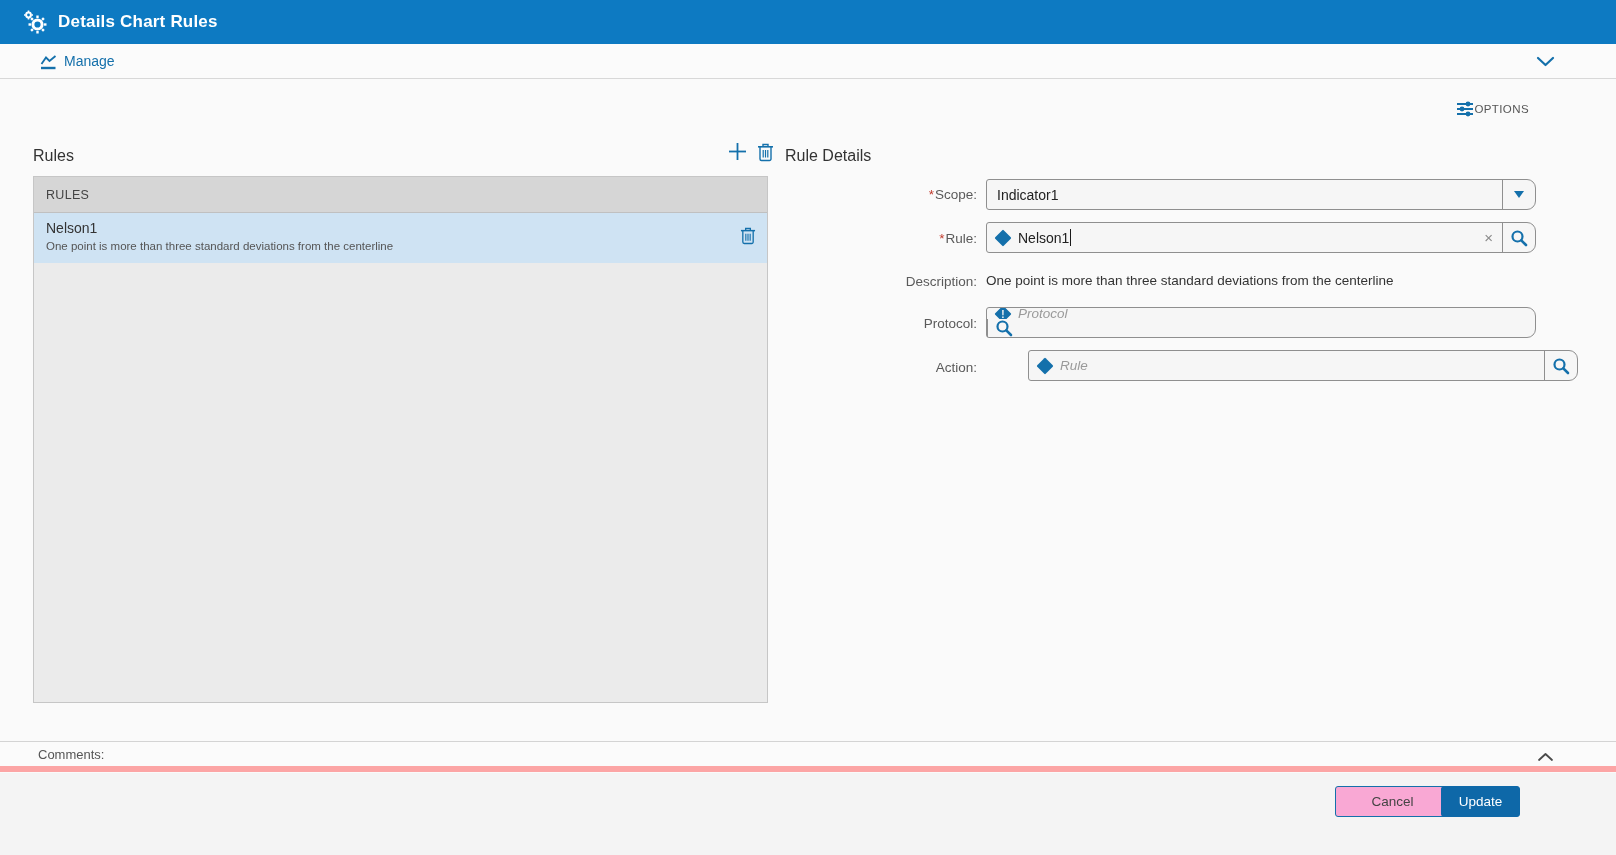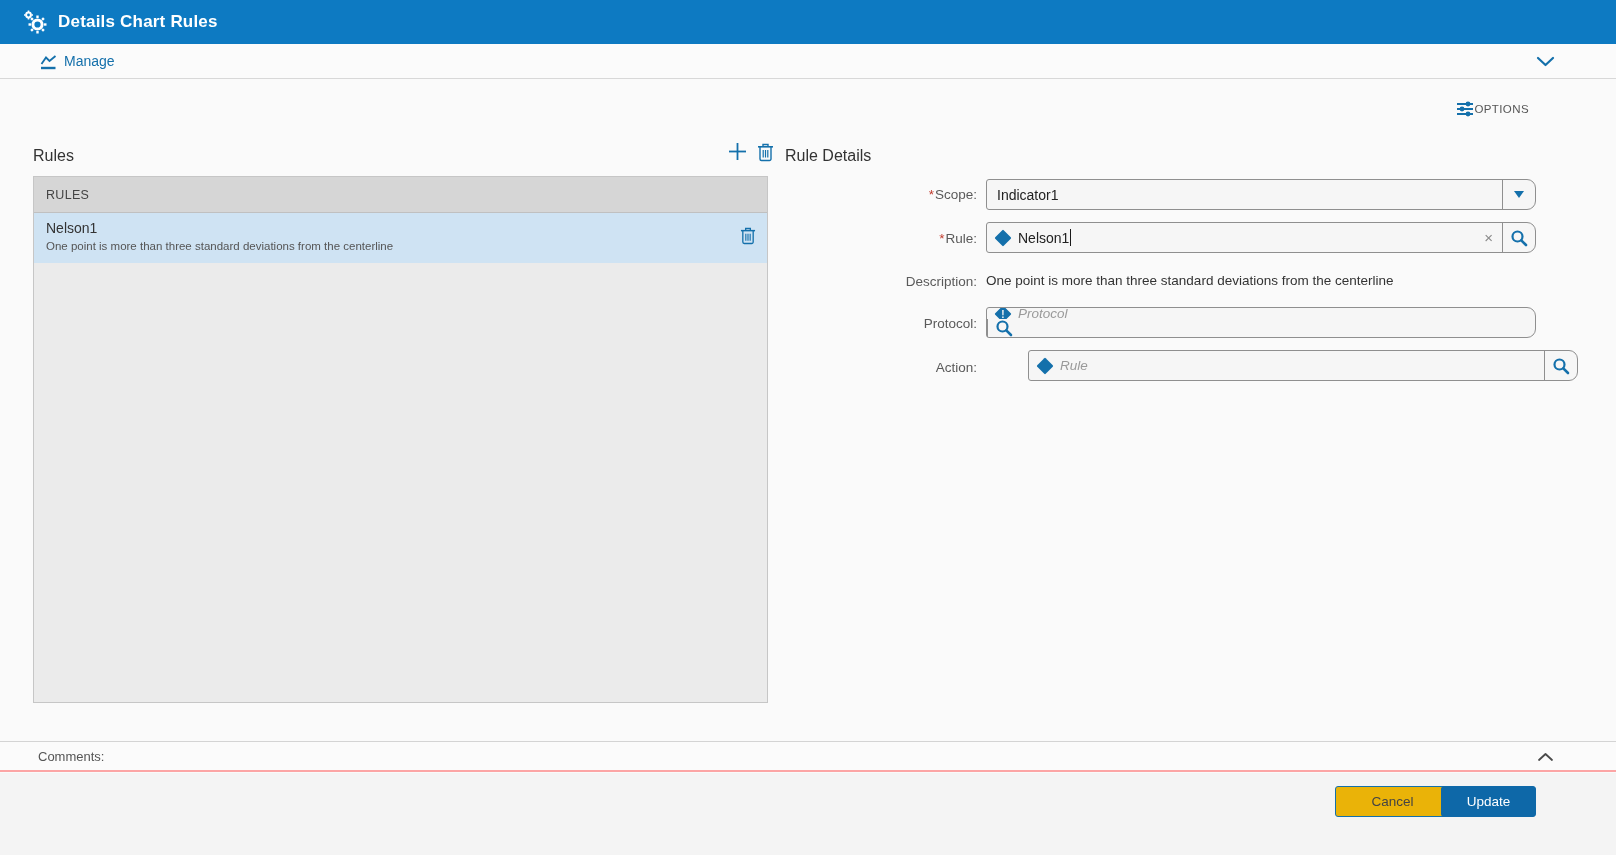--- a/index.html
+++ b/index.html
@@ -65,31 +65,31 @@
 
   .fieldbox input { flex:1; background:transparent; border:none; outline:none; font-size:13.5px;
               color:#333; margin-left:9px; min-width:0; }
   .fieldbox input::placeholder { color:#9a9a9a; font-style:italic; }
 
   .desc-row-label { top:274px; }
   .desc-value { position:absolute; left:986px; top:273px; font-size:13.5px; color:#333; }
 
   
   .comments-bar { position:absolute; left:0; top:741px; width:100%; height:31px; background:#fbfbfb;
-                  border-top:1px solid #d4d4d4; border-bottom:2px solid #fca5a5;
+                  border-top:1px solid #d4d4d4; border-bottom:6px solid #fca5a5;
                   display:flex; align-items:center; }
   .comments-bar > span { margin-left:38px; font-size:13px; color:#555; }
   .comments-bar .expander { position:absolute; right:62px; top:10px; cursor:pointer; line-height:0; }
 
   
   .footer { position:absolute; left:0; top:773px; width:100%; height:82px; background:#f4f4f4; }
-  .btn-cancel { position:absolute; left:1335px; top:13px; width:115px; height:31px; background:#eab308;
+  .btn-cancel { position:absolute; left:1335px; top:13px; width:115px; height:31px; background:#f9a8d4;
                 border:1px solid #1470ab; border-radius:3px; color:#444; font-size:13.5px;
                 font-family:"Liberation Sans", sans-serif; cursor:pointer; }
-  .btn-update { position:absolute; left:1441px; top:13px; width:95px; height:31px; background:#0e68a8;
+  .btn-update { position:absolute; left:1441px; top:13px; width:79px; height:31px; background:#0e68a8;
                 border:1px solid #0e68a8; border-radius:3px; color:#fff; font-size:13.5px;
                 font-family:"Liberation Sans", sans-serif; cursor:pointer; }
 </style>
 </head>
 <body>
 
 <div class="app">
 
   <header class="titlebar">
     <span style="line-height:0;">

